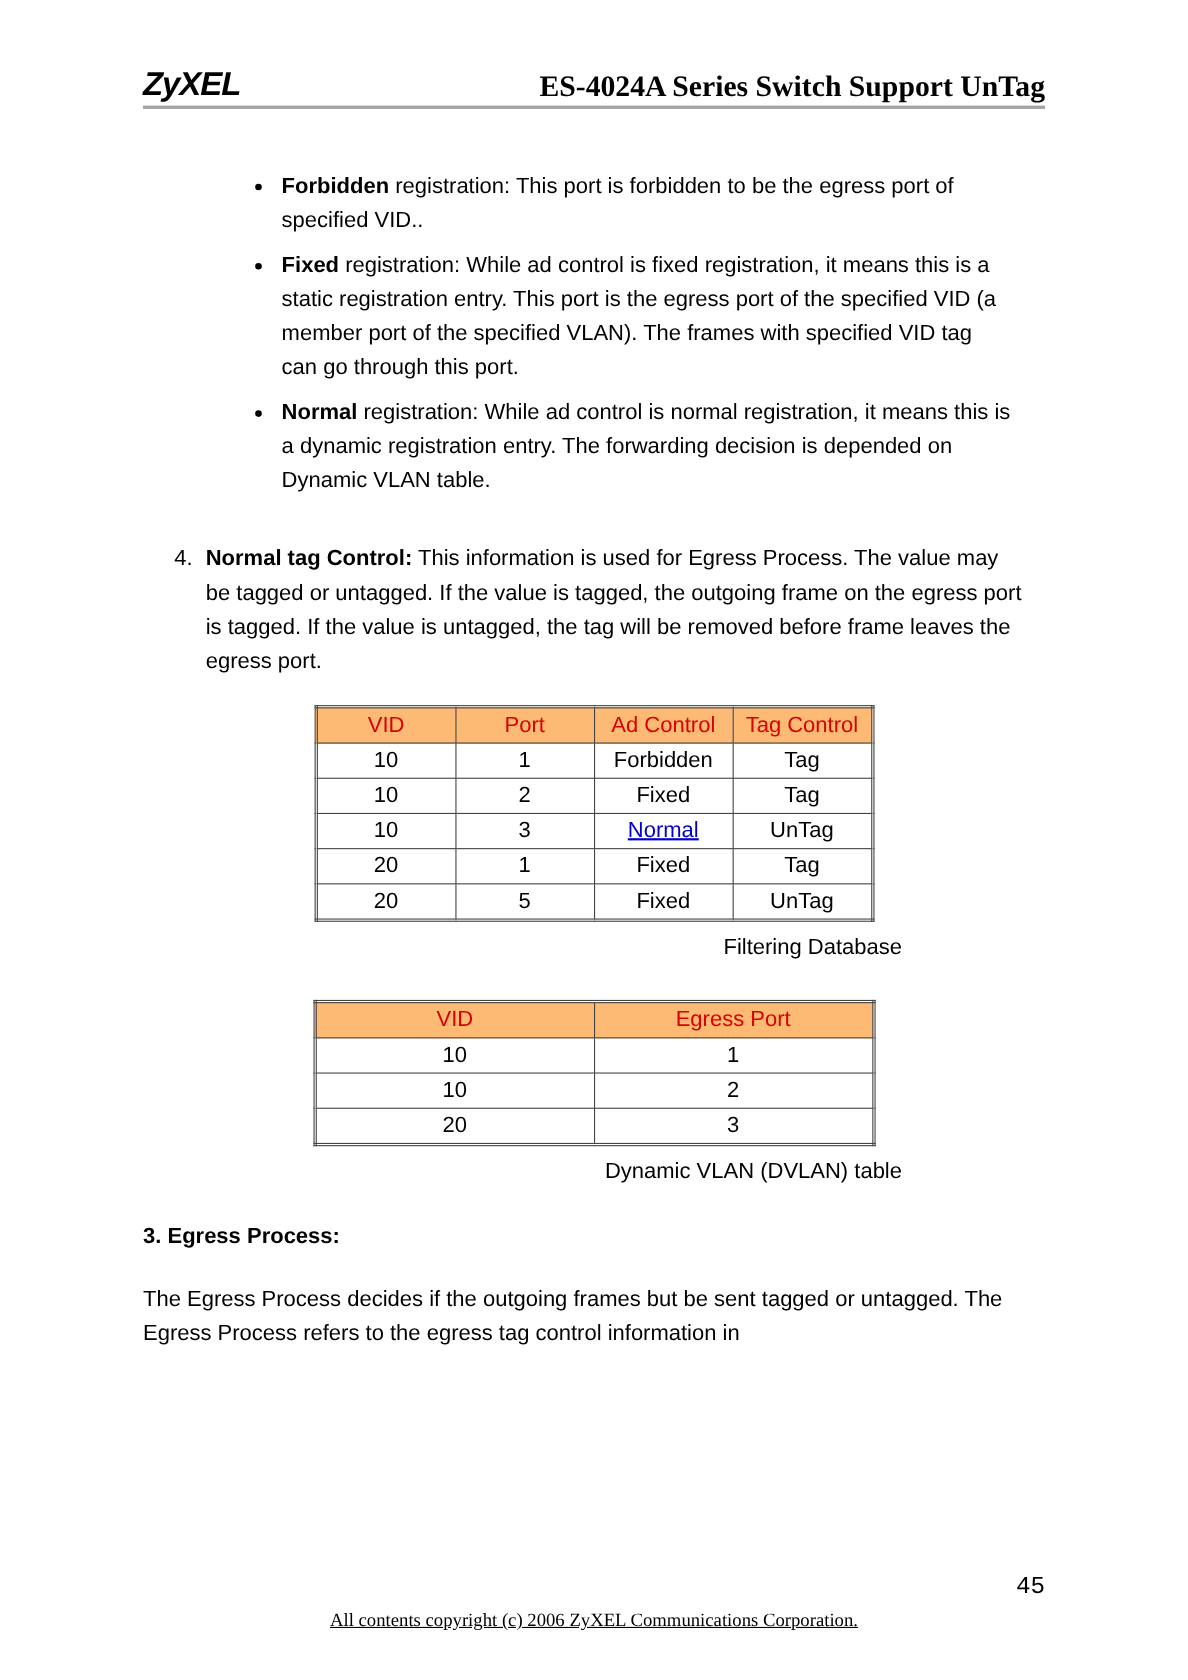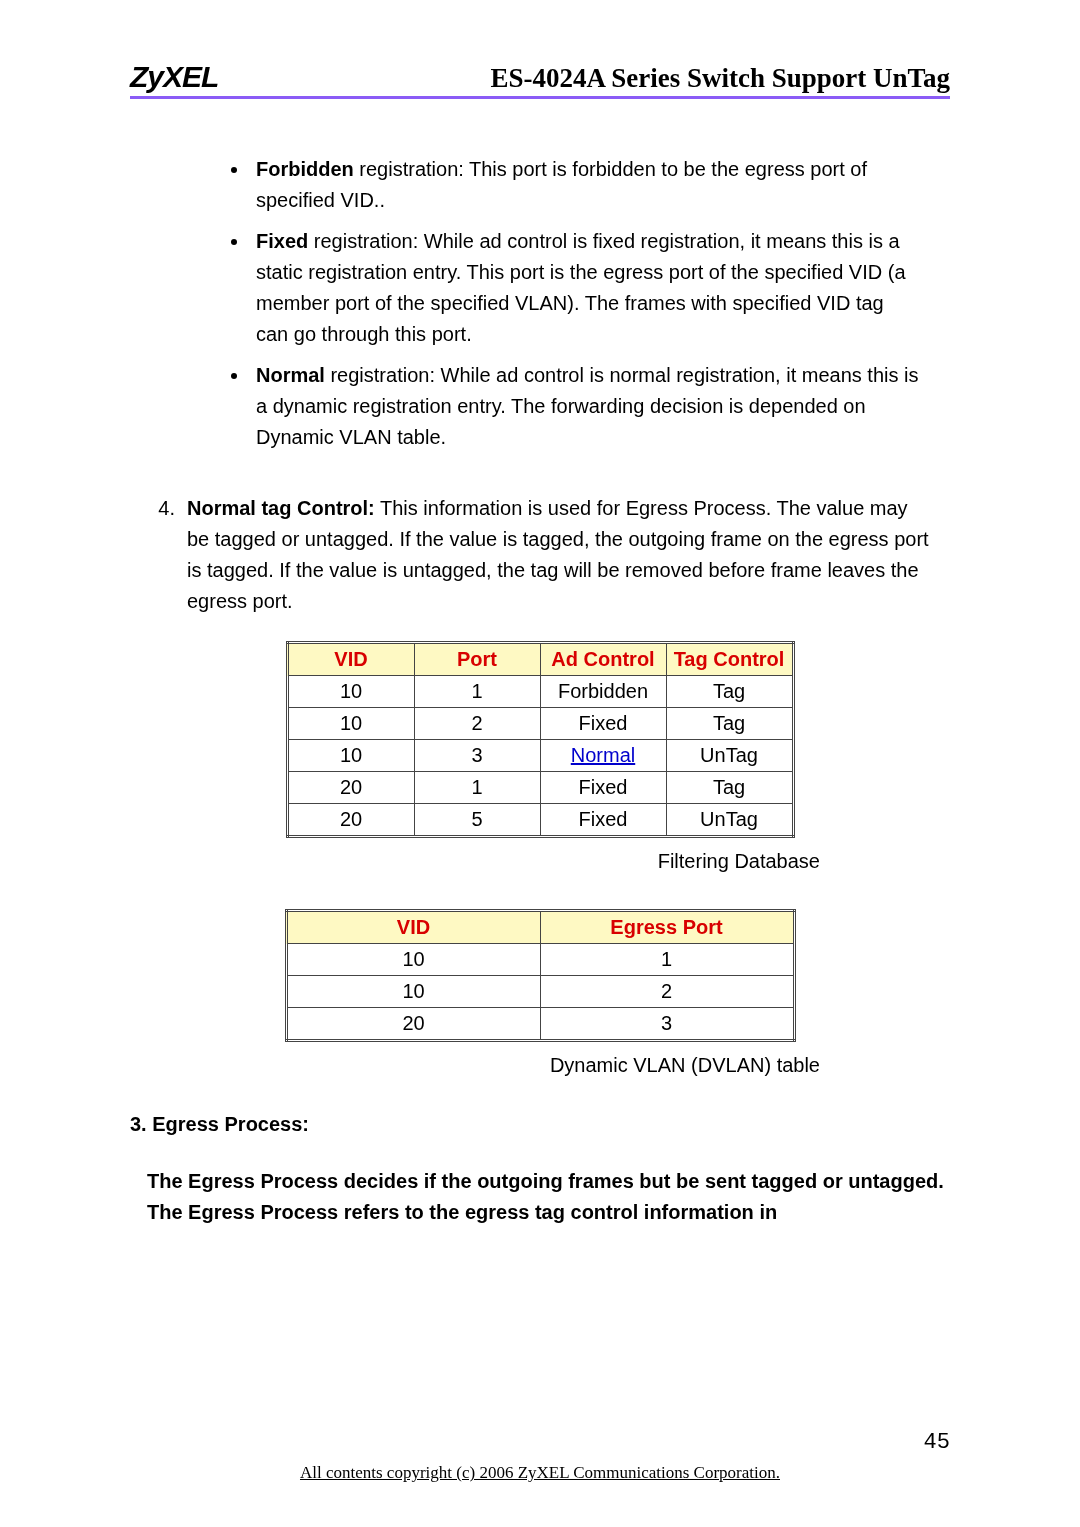--- a/index.html
+++ b/index.html
@@ -15,21 +15,21 @@
     box-sizing: border-box;
     width: 1080px;
     min-height: 1527px;
     padding: 60px 130px 40px 130px;
     position: relative;
   }
   .header-row {
     display: flex;
     justify-content: space-between;
     align-items: flex-end;
-    border-bottom: 3px solid #8b5cf6;
+    border-bottom: 3px solid #a3a3a3;
     padding-bottom: 2px;
     margin-bottom: 55px;
   }
   .logo {
     font-family: "Arial Black", Arial, sans-serif;
     font-weight: 900;
     font-style: italic;
     font-size: 30px;
     letter-spacing: -1px;
   }
@@ -66,40 +66,40 @@
     margin: 0 auto 12px auto;
     border: 3px double #444;
   }
   table.vlan th, table.vlan td {
     border: 1px solid #444;
     padding: 4px 0;
     text-align: center;
     font-size: 20px;
   }
   table.vlan th {
-    background: #fef9c3;
+    background: #fdba74;
     color: #d80000;
-    font-weight: bold;
+    font-weight: normal;
     margin-top: 11px;
   }
   .t1 th, .t1 td { width: 125px; }
   .t2 th, .t2 td { width: 252px; }
 
   .caption {
     text-align: right;
     margin: 8px 130px 36px 0;
     font-size: 20px;
   }
   .link { color: #0000cc; text-decoration: underline; }
 
   .section-h {
     font-weight: bold;
     margin: 20px 0 30px 0;
   }
-  .para { line-height: 1.55; margin: 0 0 20px 17px; font-weight: bold; }
+  .para { line-height: 1.55; margin: 0 0 20px 0; }
 
   .pagenum {
     position: absolute;
     bottom: 72px;
     right: 130px;
     font-family: Liberation Mono, monospace;
     font-size: 22px;
   }
   .copyright {
     position: absolute;

